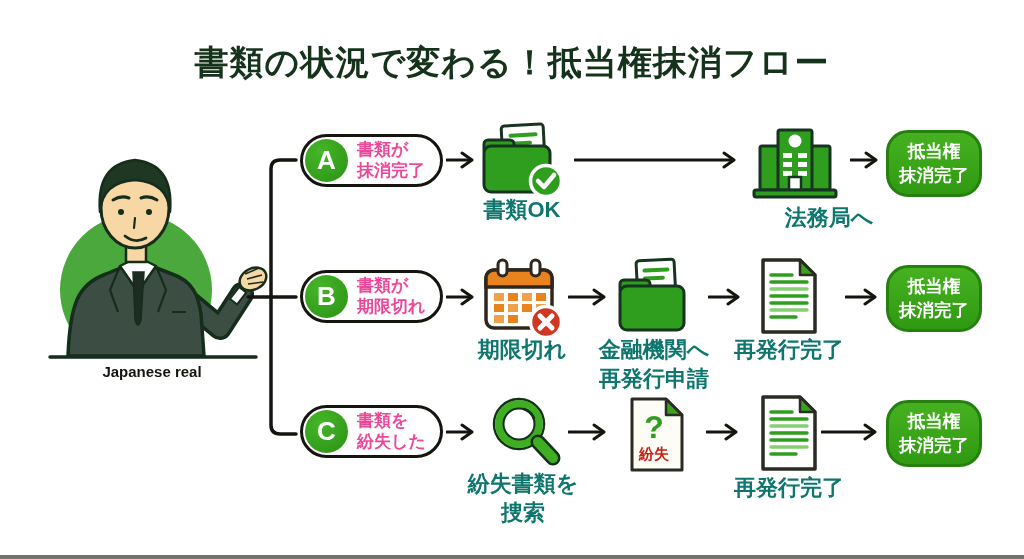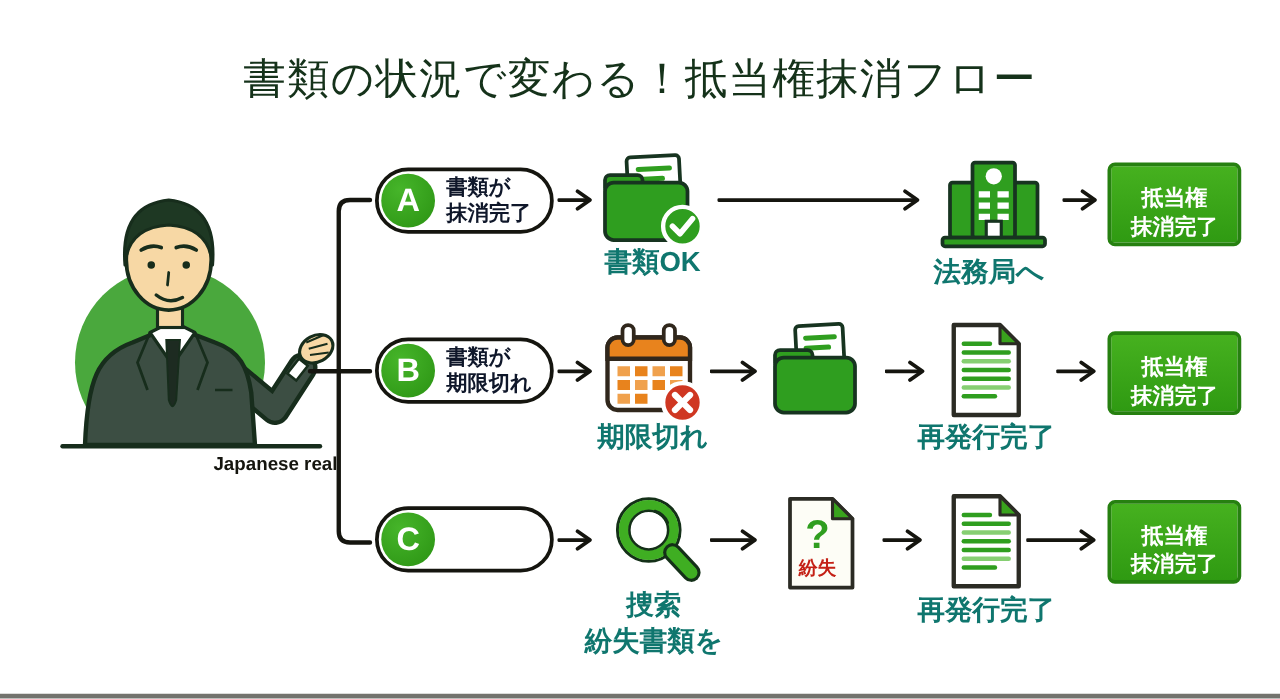--- a/index.html
+++ b/index.html
@@ -3,57 +3,57 @@
 <meta charset="utf-8">
 <style>
   html,body{margin:0;padding:0;background:#e9e9e9;}
   *{box-sizing:border-box;}
   .canvas{
     position:relative;width:1024px;height:559px;background:#ffffff;overflow:hidden;
     font-family:"Liberation Sans","DejaVu Sans",sans-serif;color:#15150f;
   }
   .title{
     position:absolute;top:40px;left:0;width:100%;margin:0;text-align:center;
-    font-size:34px;font-weight:400;color:#15321a;letter-spacing:1px;
+    font-size:34px;font-weight:700;color:#15321a;letter-spacing:1px;
   }
   
   .agent{position:absolute;left:34px;top:138px;width:236px;height:232px;}
   .agent svg{display:block;}
   .agent-caption{
-    position:absolute;left:34px;top:362px;width:236px;text-align:right;
+    position:absolute;left:34px;top:362px;width:236px;text-align:center;
     font-size:15px;font-weight:700;line-height:1.35;color:#15150f;
   }
   
   .connector{position:absolute;left:0;top:0;pointer-events:none;}
   
   .pill{
     position:absolute;left:300px;width:143px;height:53px;background:#fff;
     border:3.5px solid #15150f;border-radius:29px;display:flex;align-items:center;gap:9px;
   }
   .pill-circle{
     flex:0 0 auto;width:43px;height:43px;margin-left:2px;border-radius:50%;
     background:radial-gradient(circle at 35% 30%,#46b52a,#2a9212);
     color:#fff;font-weight:800;font-size:26px;display:flex;align-items:center;justify-content:center;
   }
-  .pill-text{font-size:17px;font-weight:700;line-height:1.2;color:#0f172a;}
+  .pill-text{font-size:17px;font-weight:700;line-height:1.2;color:#ec4899;}
   
   .arrow{position:absolute;}
   .arrow line,.arrow polyline{stroke:#15150f;stroke-width:3;fill:none;stroke-linecap:round;stroke-linejoin:round;}
   
   .step-icon{position:absolute;}
   .step-label{
     position:absolute;font-size:22px;font-weight:700;color:#0f766e;
     text-align:center;line-height:1.3;
   }
   
   .result-badge{
-    position:absolute;left:886px;width:107px;height:67px;border-radius:6px;
+    position:absolute;left:886px;width:96px;height:67px;border-radius:22px;
     background:linear-gradient(180deg,#46b11f,#2f9a12);border:3px solid #268010;
     color:#fff;font-weight:800;font-size:17.5px;line-height:1.35;
-    display:flex;flex-direction:column;align-items:center;justify-content:flex-end;text-align:center;
+    display:flex;flex-direction:column;align-items:center;justify-content:center;text-align:center;
   }
   .bottom-strip{position:absolute;left:0;bottom:0;width:100%;height:4px;background:#50504a;opacity:.8;}
 </style>
 </head>
 <body>
 
 <div class="canvas">
 
   <h1 class="title">書類の状況で変わる！抵当権抹消フロー</h1>
 
@@ -145,21 +145,21 @@
       <rect x="33" y="29" width="9" height="5"></rect>
         <rect x="48" y="29" width="9" height="5"></rect>
       <rect x="33" y="38" width="9" height="5"></rect>
         <rect x="48" y="38" width="9" height="5"></rect>
       <rect x="33" y="47" width="9" height="5"></rect>
         <rect x="48" y="47" width="9" height="5"></rect>
     </g>
     <rect x="39" y="53" width="12" height="13" fill="#ffffff" stroke="#173420" stroke-width="2.5"></rect>
     <rect x="4" y="66" width="82" height="7" rx="2" fill="#2f9e1f" stroke="#173420" stroke-width="3"></rect>
   </svg>
-  <div class="step-label" style="left:726px;top:204px;width:130px">
+  <div class="step-label" style="left:764px;top:204px;width:130px">
     <div>法務局へ</div>
   </div>
 
   <svg class="arrow" style="left:850px;top:151px" width="30" height="18" viewBox="0 0 30 18">
       <line x1="1" y1="9" x2="25" y2="9"></line>
       <polyline points="16,2 26,9 16,16"></polyline>
     </svg>
 
   <div class="result-badge" style="top:130px">
     <div>抵当権</div>
@@ -214,20 +214,24 @@
 
   <svg class="step-icon" style="left:614px;top:256px" width="80" height="78" viewBox="0 0 80 78">
     <g transform="rotate(-3 42 24)">
       <rect x="23" y="4" width="38" height="42" rx="3" fill="#fff" stroke="#173420" stroke-width="3"></rect>
       <line x1="31" y1="14" x2="54" y2="14" stroke="#2f9e1f" stroke-width="4" stroke-linecap="round"></line>
       <line x1="31" y1="22" x2="49" y2="22" stroke="#2f9e1f" stroke-width="4" stroke-linecap="round"></line>
     </g>
     <rect x="6" y="24" width="30" height="14" rx="4" fill="#2f9e1f" stroke="#173420" stroke-width="3"></rect>
     <rect x="6" y="30" width="64" height="44" rx="7" fill="#2f9e1f" stroke="#173420" stroke-width="3"></rect>
   </svg>
+  <div class="step-label" style="left:595px;top:336px;width:118px">
+    <div>金融機関へ</div>
+    <div>再発行申請</div>
+  </div>
 
   <svg class="arrow" style="left:708px;top:288px" width="34" height="18" viewBox="0 0 34 18">
       <line x1="1" y1="9" x2="29" y2="9"></line>
       <polyline points="20,2 30,9 20,16"></polyline>
     </svg>
 
   <svg class="step-icon" style="left:758px;top:257px" width="62" height="78" viewBox="0 0 62 78">
     <path d="M5,3 h37 l15,15 v57 h-52 z" fill="#ffffff" stroke="#2b2b24" stroke-width="3.5" stroke-linejoin="round"></path>
     <path d="M42,3 l15,15 h-15 z" fill="#39a31d" stroke="#2b2b24" stroke-width="2.5" stroke-linejoin="round"></path>
     <g stroke-linecap="round" stroke-width="3.5" fill="none">
@@ -252,38 +256,42 @@
 
   <div class="result-badge" style="top:265px">
     <div>抵当権</div>
     <div>抹消完了</div>
   </div>
 
   <div class="pill" style="top:405px">
     <div class="pill-circle">
         <span>C</span>
       </div>
+    <div class="pill-text">
+      <div>書類を</div>
+      <div>紛失した</div>
+    </div>
   </div>
 
   <svg class="arrow" style="left:446px;top:423px" width="30" height="18" viewBox="0 0 30 18">
       <line x1="1" y1="9" x2="25" y2="9"></line>
       <polyline points="16,2 26,9 16,16"></polyline>
     </svg>
 
   <svg class="step-icon" style="left:486px;top:394px" width="78" height="78" viewBox="0 0 78 78">
     <circle cx="33" cy="30" r="25" fill="#ffffff" stroke="#143018" stroke-width="2.5"></circle>
     <circle cx="33" cy="30" r="20" fill="#ffffff" stroke="#3fae22" stroke-width="8"></circle>
     <circle cx="33" cy="30" r="15.5" fill="none" stroke="#143018" stroke-width="2"></circle>
     <path d="M38,15 a16,16 0 0 1 10,9" stroke="#143018" stroke-width="2.5" fill="none" stroke-linecap="round"></path>
     <line x1="52" y1="48" x2="67" y2="64" stroke="#143018" stroke-width="15" stroke-linecap="round"></line>
     <line x1="52" y1="48" x2="67" y2="64" stroke="#3fae22" stroke-width="10" stroke-linecap="round"></line>
   </svg>
   <div class="step-label" style="left:456px;top:470px;width:134px">
+    <div>紛失書類を</div>
     <div>捜索</div>
-    <div>紛失書類を</div>
   </div>
 
   <svg class="arrow" style="left:568px;top:423px" width="40" height="18" viewBox="0 0 40 18">
       <line x1="1" y1="9" x2="35" y2="9"></line>
       <polyline points="26,2 36,9 26,16"></polyline>
     </svg>
 
   <svg class="step-icon" style="left:628px;top:396px" width="58" height="78" viewBox="0 0 58 78">
     <path d="M4,3 h34 l16,16 v55 h-50 z" fill="#fdfdf6" stroke="#2b2b24" stroke-width="3" stroke-linejoin="round"></path>
     <path d="M38,3 l16,16 h-16 z" fill="#39a31d" stroke="#2b2b24" stroke-width="2.5" stroke-linejoin="round"></path>

